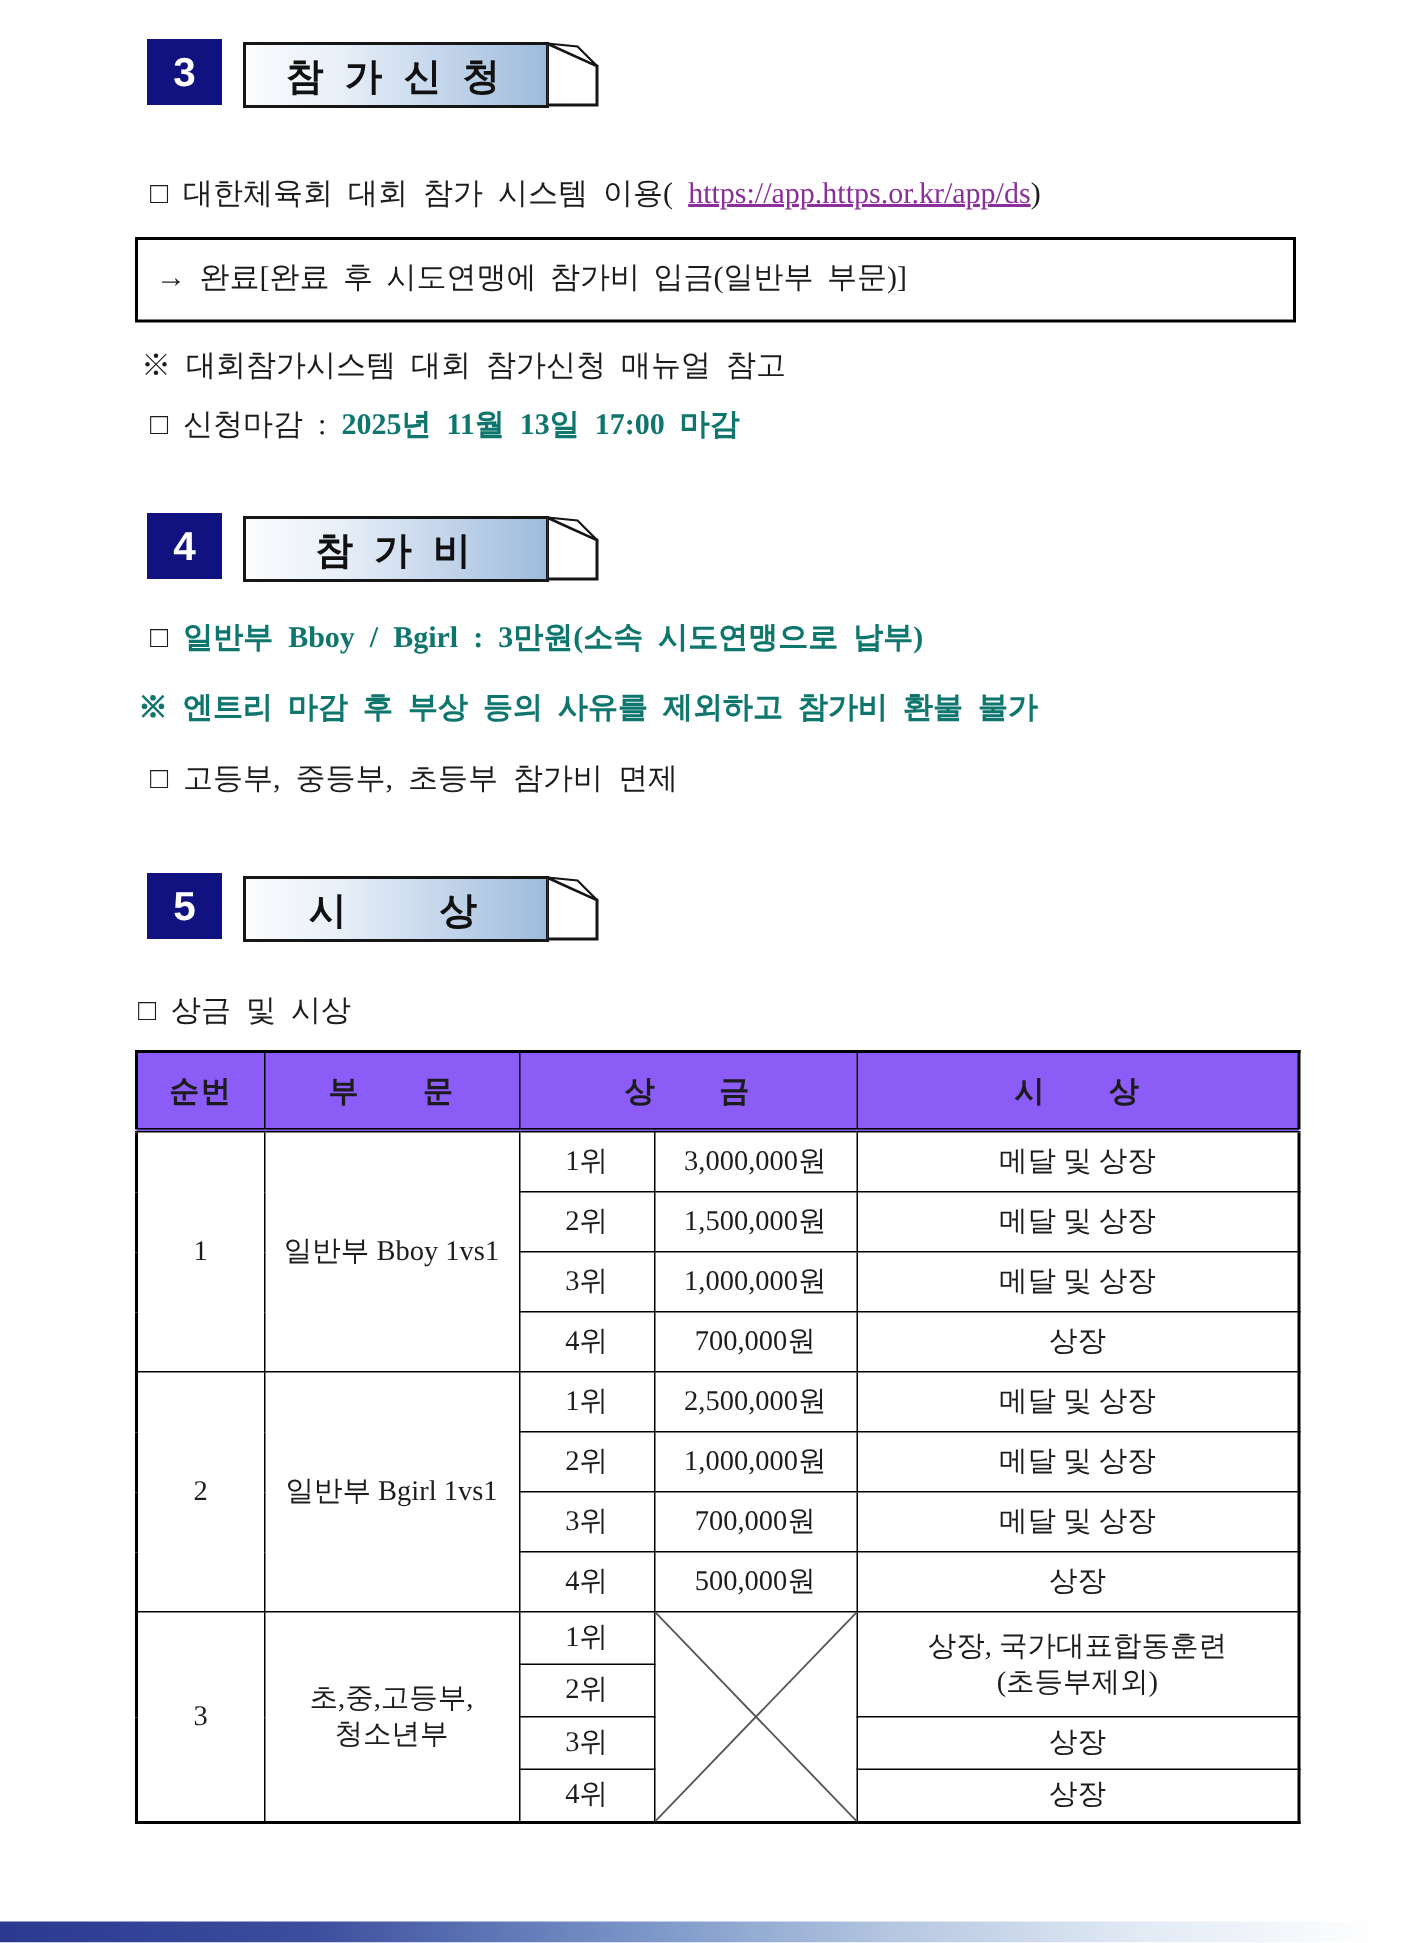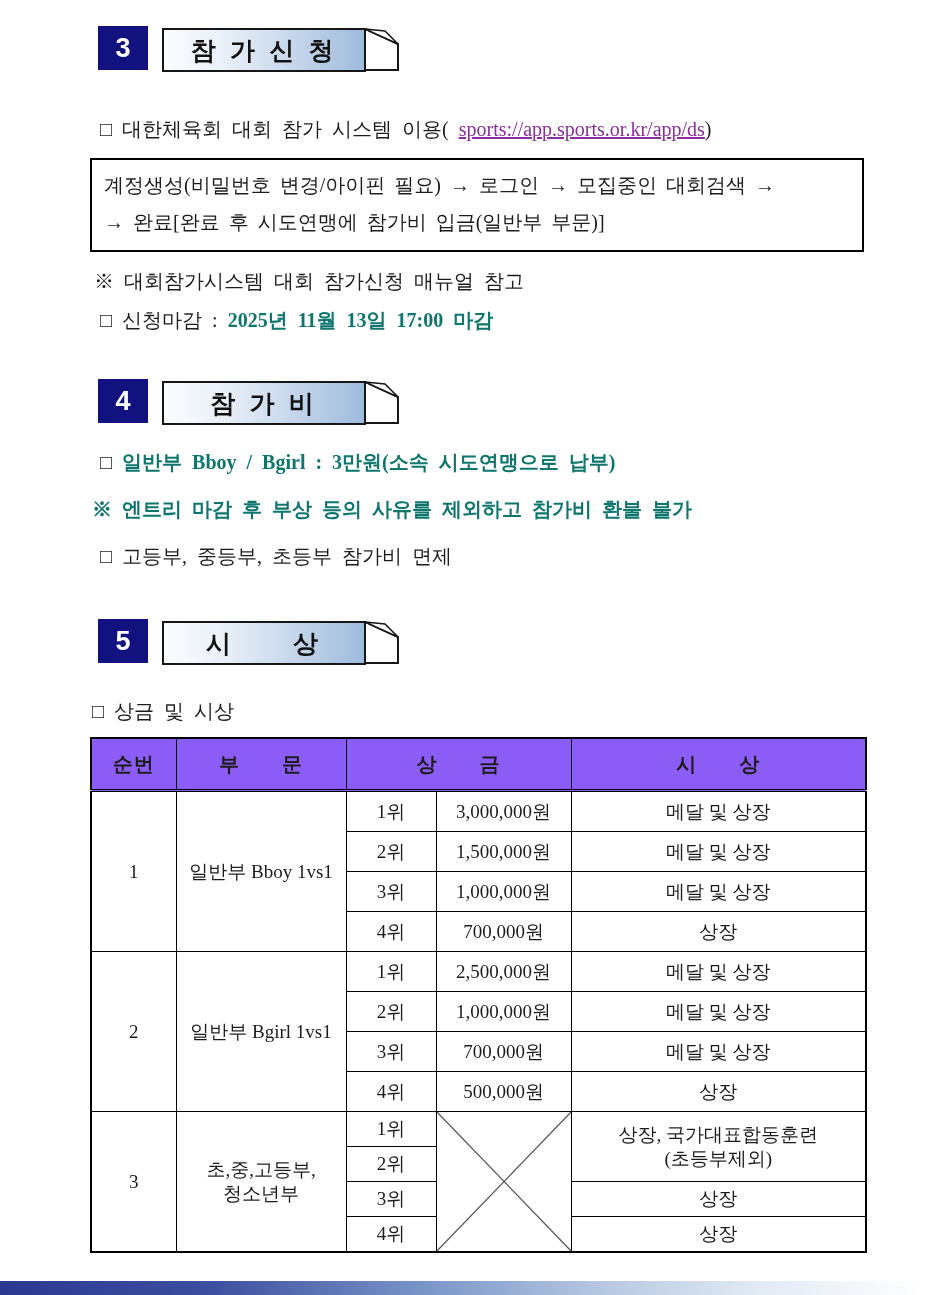--- a/index.html
+++ b/index.html
@@ -113,24 +113,23 @@
       <div class="sec-num">3</div>
       <div class="sec-bar-wrap">
         <div class="sec-bar">참 가 신 청</div>
         <svg class="sec-fold" width="38" height="44" viewBox="0 0 38 44">
           <polygon points="0,1 33,16 33,42 0,42" fill="#ffffff" stroke="#161616" stroke-width="2"></polygon>
           <polygon points="0,1 20,3 33,16" fill="#ffffff" stroke="#161616" stroke-width="1.5"></polygon>
         </svg>
       </div>
     </div>
 
-    <div class="t-line url-line"><span>□ 대한체육회 대회 참가 시스템 이용( </span><a class="link" href="#">sports://app.sports.or.kr/app/ds</a><span>)</span></div>
+    <div class="t-line url-line"><span>□ 대한체육회 대회 참가 시스템 이용( </span><a class="link" href="#">https://app.https.or.kr/app/ds</a><span>)</span></div>
 
     <div class="proc-box">
-      <div class="proc-line">계정생성(비밀번호 변경/아이핀 필요) → 로그인 → 모집중인 대회검색 →</div>
       <div class="proc-line">→ 완료[완료 후 시도연맹에 참가비 입금(일반부 부문)]</div>
     </div>
 
     <div class="t-line note-line">※ 대회참가시스템 대회 참가신청 매뉴얼 참고</div>
 
     <div class="t-line deadline-line"><span>□ 신청마감 : </span><span class="red bold">2025년 11월 13일 17:00 마감</span></div>
 
     <div class="sec-header s4">
       <div class="sec-num">4</div>
       <div class="sec-bar-wrap">

